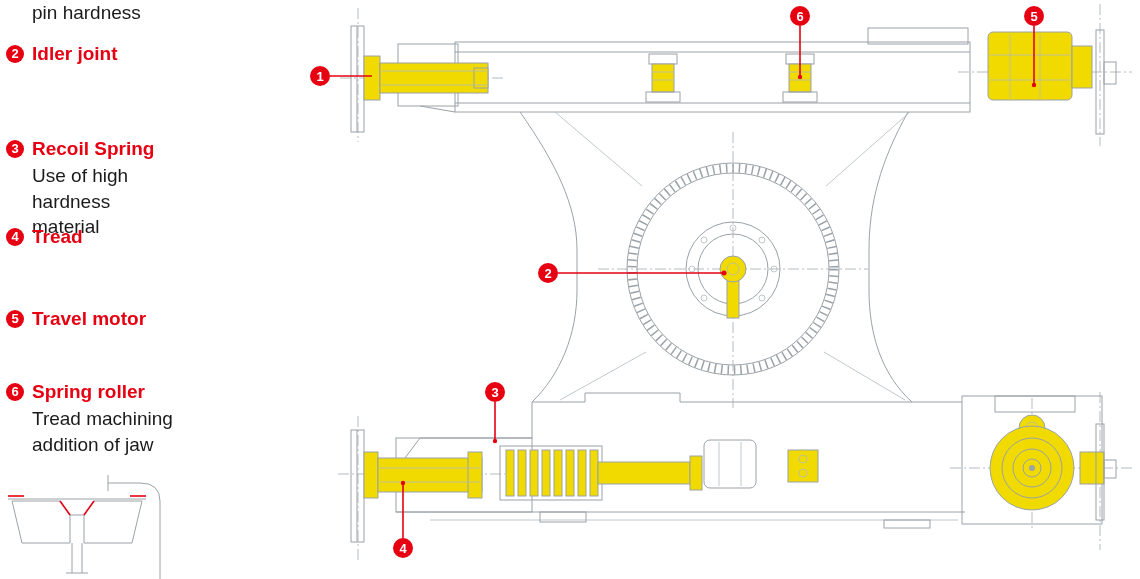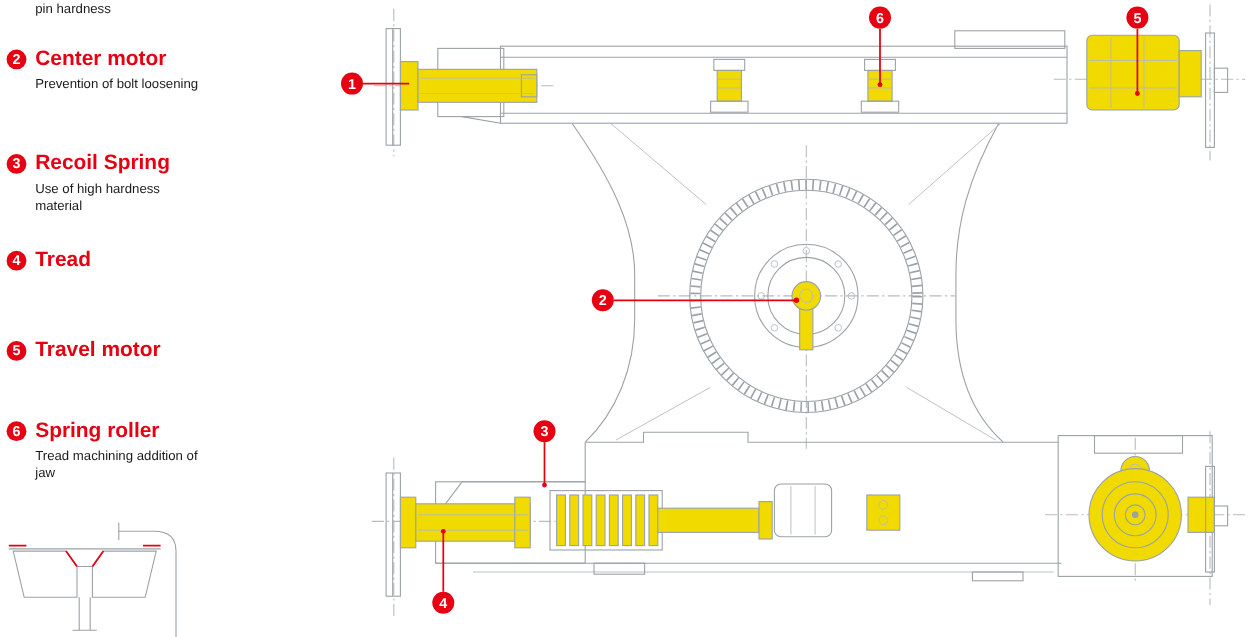--- a/index.html
+++ b/index.html
@@ -7,21 +7,21 @@
   body{font-family:"Liberation Sans",sans-serif;background:#ffffff;overflow:hidden;}
   .stage{position:relative;width:1140px;height:579px;background:#fff;}
 
   
   .legend{position:absolute;left:6px;top:0;width:220px;}
   .legend-item{position:absolute;left:0;}
   .li-title{display:flex;align-items:center;gap:8px;color:#e60012;font-weight:bold;font-size:19px;line-height:1;}
   .num-badge{width:18px;height:18px;border-radius:50%;background:#e60012;color:#fff;
              font-size:13px;font-weight:bold;display:inline-flex;align-items:center;
              justify-content:center;flex:0 0 18px;}
-  .li-desc{margin-top:5px;margin-left:26px;font-size:12px;color:#1b1b1b;line-height:1.35;width:150px;}
+  .li-desc{margin-top:5px;margin-left:26px;font-size:19px;color:#1b1b1b;line-height:1.35;width:150px;}
   .legend-item.partial .li-desc{margin-top:0;}
 
   
   svg .ln{stroke:#9aa2a8;fill:none;stroke-width:1;}
   svg .lnthin{stroke:#b3babf;fill:none;stroke-width:0.8;}
   svg .cl{stroke:#b6bcc0;fill:none;stroke-width:1;stroke-dasharray:11 3 2 3;}
   svg .yl{fill:#f1da00;stroke:#9aa2a8;stroke-width:1;}
   svg .red{stroke:#e60012;stroke-width:1.6;fill:none;}
   svg .badge-c{fill:#e60012;}
   svg .badge-t{fill:#ffffff;font-family:"Liberation Sans",sans-serif;font-size:13px;font-weight:bold;text-anchor:middle;}
@@ -33,23 +33,22 @@
 
   <div class="legend">
 
     <div class="legend-item partial" style="top:0;">
       <div class="li-desc">pin hardness</div>
     </div>
 
     <div class="legend-item" style="top:44px;">
       <div class="li-title">
         <span class="num-badge">2</span>
-        <span>Center motor</span>
-      </div>
-      <div class="li-desc">Prevention of bolt loosening</div>
+        <span>Idler joint</span>
+      </div>
     </div>
 
     <div class="legend-item" style="top:139px;">
       <div class="li-title">
         <span class="num-badge">3</span>
         <span>Recoil Spring</span>
       </div>
       <div class="li-desc">Use of high hardness material</div>
     </div>
 

